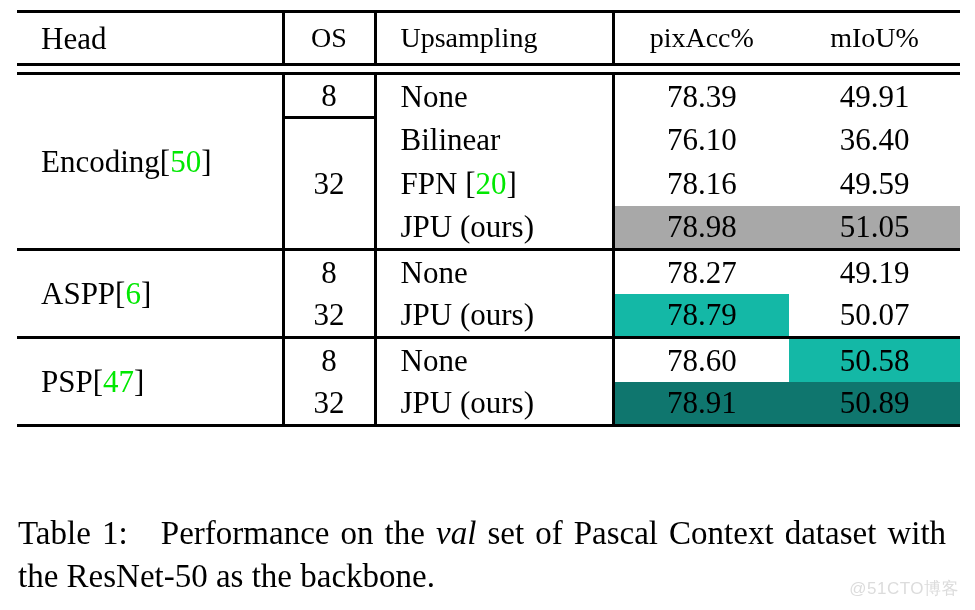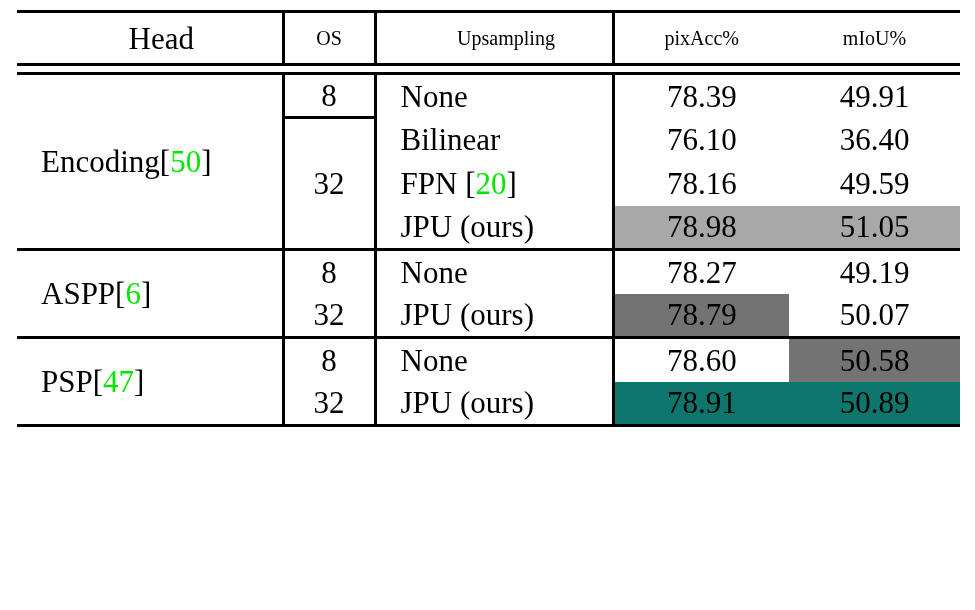--- a/index.html
+++ b/index.html
@@ -48,25 +48,25 @@
   }
 
   
   col.c-head { width: 266px; }
   col.c-os   { width: 92px;  }
   col.c-ups  { width: 238px; }
   col.c-pix  { width: 176px; }
   col.c-miou { width: 171px; }
 
   
-  .rule-top td      { border-top: 3px solid #000; text-align: center; }
+  .rule-top td      { border-top: 3px solid #000; }
 
   .hdr-cell {
     height: 50px;
-    font-size: 20px;
+    font-size: 28px;
   }
 
   .vline-r { border-right: 3px solid #000; }
 
   .cell-center { text-align: center; }
   .cell-left   { text-align: left; padding-left: 24px !important; }
 
   .row-h { height: 44px; }
 
   .grp-sep td { border-top: 3px solid #000; }
@@ -76,21 +76,21 @@
     text-align: left;
     padding-left: 24px !important;
     font-size: 31px;
   }
 
   .cit { color: #00e800; }
   .brk { color: #000000; }
 
   .hl-dark   { background: #a8a8a8; text-align: center; }
   .hl-dark2  { background: #0f766e; }
-  .hl-light  { background: #737373; }
+  .hl-light  { background: #14b8a6; }
 
   .bold-val { font-weight: bold; }
 
   
   .caption {
     position: absolute;
     left: 18px;
     top: 512px;
     width: 928px;
     font-size: 33px;
@@ -223,15 +223,22 @@
           <td class="cell-center hl-dark2">50.89</td>
         </tr>
         <tr>
           <td colspan="5" style="height:0;border-top:3px solid #000;padding:0;"></td>
         </tr>
       </tbody>
 
     </table>
   </div>
 
-
+  <div class="caption">
+    <span>Table 1:</span>
+    <span>&nbsp;&nbsp;</span><span>Performance on the</span>
+    <span class="ital">val</span>
+    <span>set of Pascal Context dataset with the ResNet-50 as the backbone.</span>
+  </div>
+
+  <div class="watermark">@51CTO博客</div>
 
 </div>
 
 </body></html>

